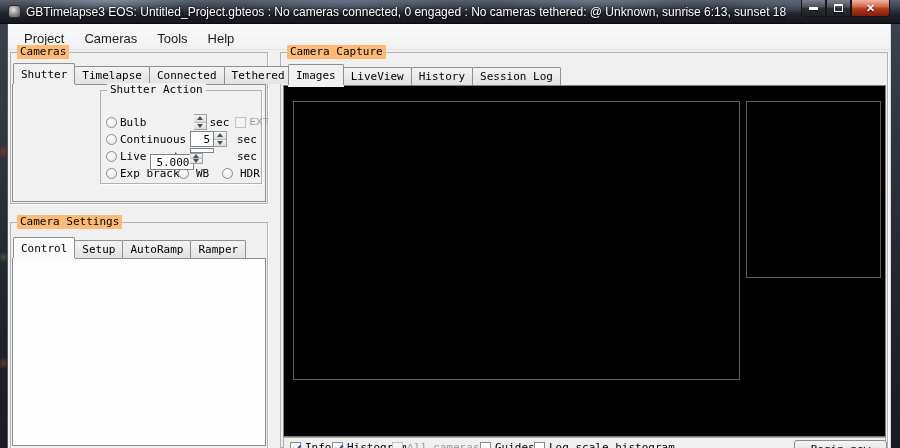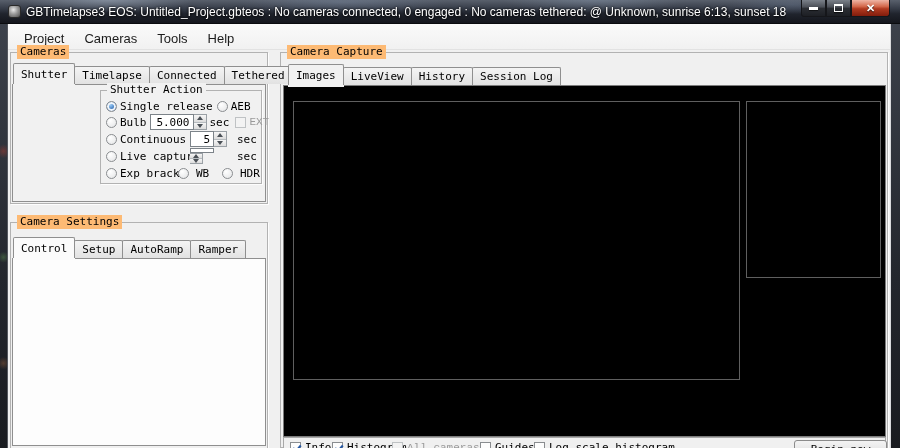--- a/index.html
+++ b/index.html
@@ -207,32 +207,26 @@
   <span>Half/Full</span>
   <span>Press</span>
 </div>
 <div class="static-lbl" style="left:14px; top:174px;">Capture time</div>
 <div class="static-lbl sans" style="left:14px; top:188px; font-size:12px;">Battery status</div>
 <div class="static-lbl" style="left:186px; top:188px; width:79px; overflow:hidden;">Shots availabl</div>
 
 <div class="group" style="left:100px; top:90px; width:162px; height:94px; background:#f1f1f1; z-index:4; overflow:visible;">
   <span class="group-label" style="background:#f1f1f1;">Shutter Action</span>
 
-  <div class="row" style="top:7px;">
-    <span class="radio sel"></span>
-    <span class="lbl">Single release</span>
-    <span class="radio" style="margin-left:4px;"></span>
-    <span class="lbl">AEB</span>
-  </div>
 
   <div class="row" style="top:23px; right:-6px; width:163px;">
     <span class="radio"></span>
     <span class="lbl">Bulb</span>
     <span class="spin" style="position:static; margin-left:3px;">
-      <span class="spin-box" style="width:44px;">5.000</span>
+      <span class="spin-box" style="width:44px;margin-top:40px;">5.000</span>
       <span class="spin-btns">
         <span class="spin-half">
             <span class="tri-up"></span>
           </span>
         <span class="spin-half">
             <span class="tri-dn"></span>
           </span>
       </span>
     </span>
     <span class="lbl">sec</span>

